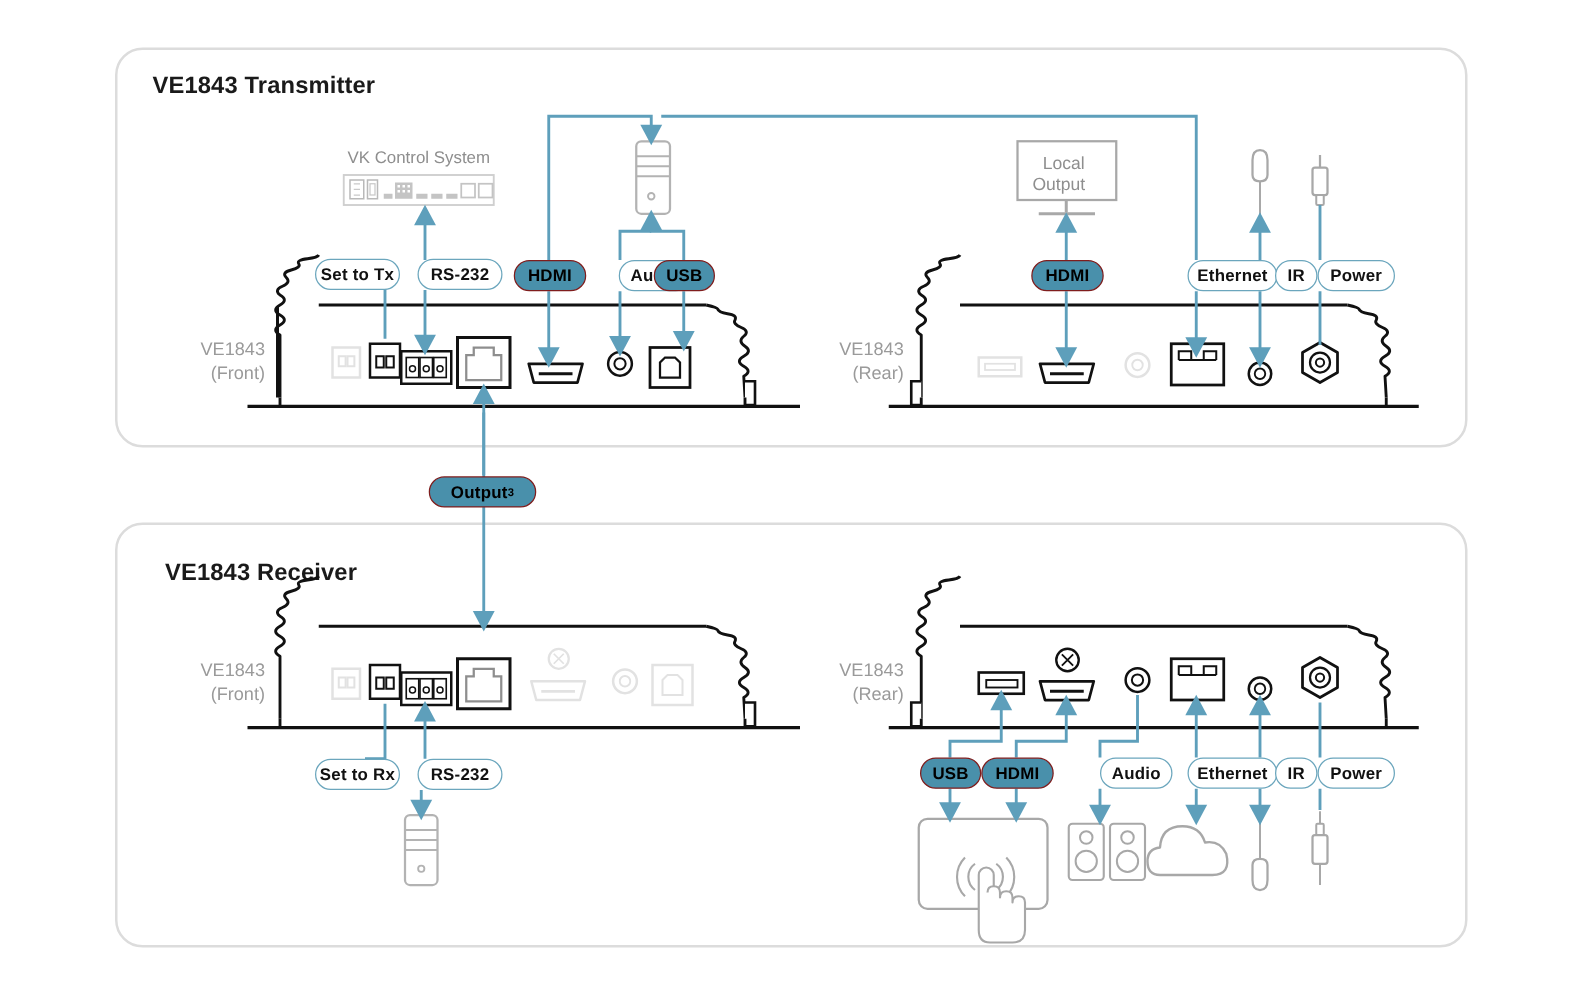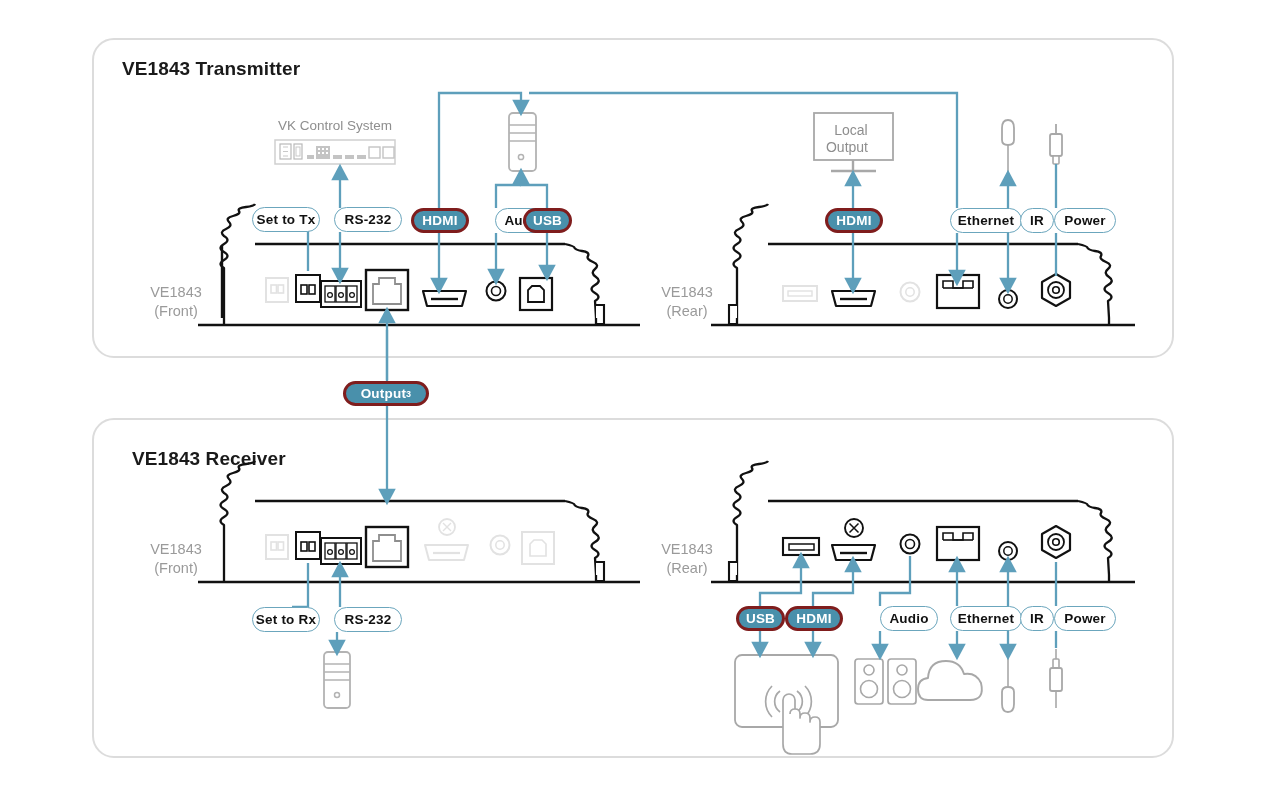--- a/index.html
+++ b/index.html
@@ -4,25 +4,25 @@
 <style>
   html,body{margin:0;padding:0;background:#fff;}
   body{width:1264px;height:796px;font-family:"Liberation Sans",sans-serif;position:relative;overflow:hidden;}
   #stage{position:absolute;left:0;top:0;width:1264px;height:796px;padding-left:12px;}
   .panel{position:absolute;border:2px solid #dcdcdc;border-radius:22px;background:#fff;box-sizing:border-box;}
   #panel-tx{left:92px;top:38px;width:1082px;height:320px;}
   #panel-rx{left:92px;top:418px;width:1082px;height:340px;}
   .panel-title{position:absolute;font-weight:bold;font-size:19px;color:#1a1a1a;letter-spacing:.1px;}
   #title-tx{left:122px;top:58px;}
   #title-rx{left:132px;top:448px;}
-  .dev-label{position:absolute;color:#9a9a9a;font-size:14.5px;line-height:17px;text-align:center;white-space:nowrap;margin-top:12px;}
+  .dev-label{position:absolute;color:#9a9a9a;font-size:14.5px;line-height:17px;text-align:right;white-space:nowrap;}
   .gray-label{position:absolute;color:#8e8e8e;font-size:13.5px;line-height:16px;text-align:center;white-space:nowrap;}
   .pill{position:absolute;box-sizing:border-box;display:flex;align-items:center;justify-content:center;
         border-radius:14px;font-size:13.5px;font-weight:bold;height:25px;white-space:nowrap;letter-spacing:.2px;}
-  .pill.fill{background:#4990ab;color:#ffffff;border:3px solid #7f1d1d;}
+  .pill.fill{background:#4990ab;color:#000000;border:1px solid #7f1d1d;}
   .pill.outline{background:#fff;color:#111;border:1.4px solid #6ba6bd;margin-left:28px;}
   svg{position:absolute;left:0;top:0;overflow:visible;}
   sup{font-size:9px;vertical-align:super;line-height:0;}
 </style>
 </head>
 <body>
 
 <div id="stage">
 
   <div class="panel" id="panel-tx"></div>

